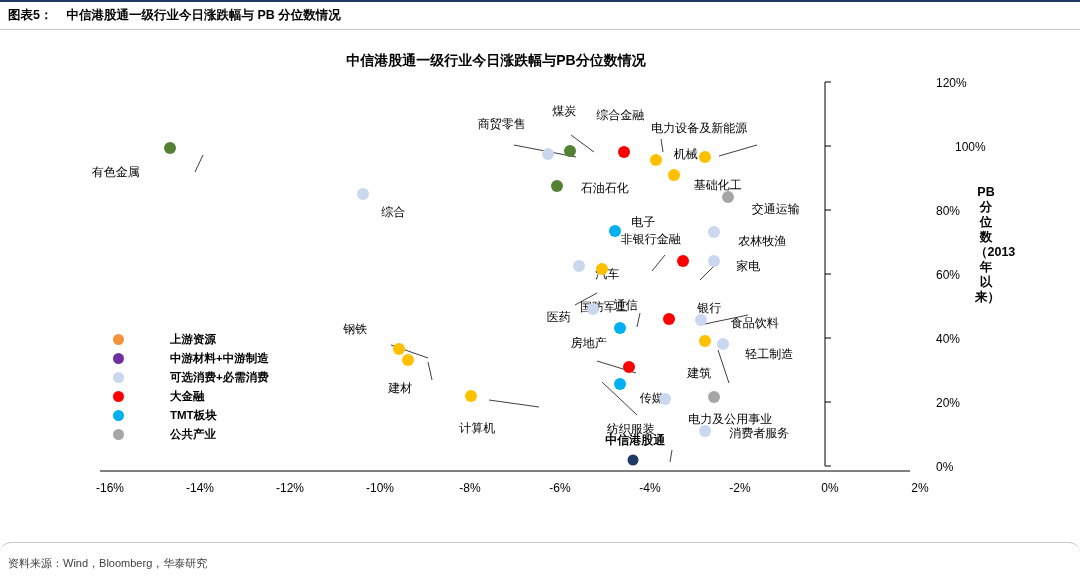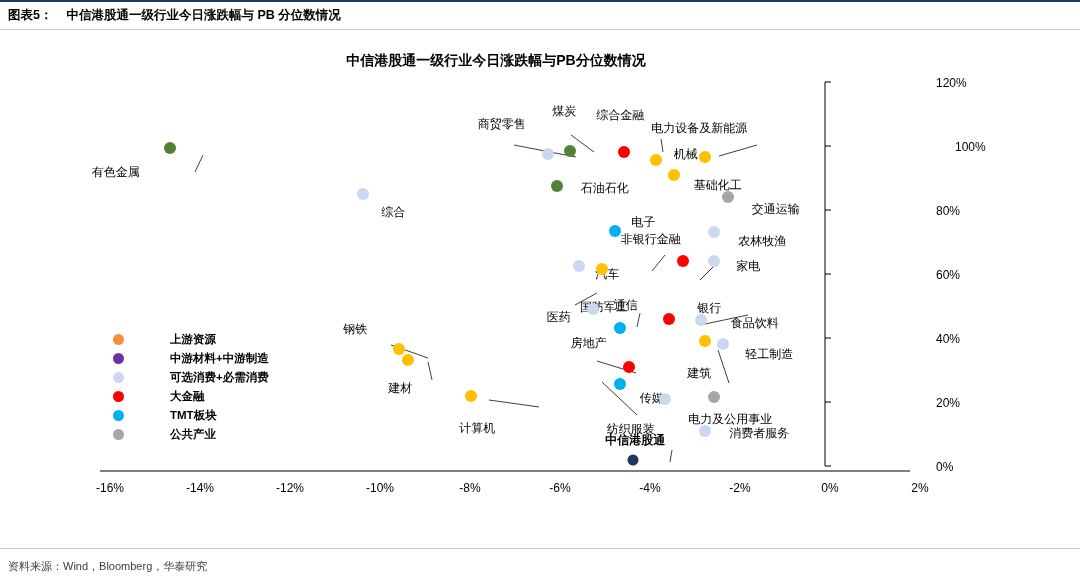--- a/index.html
+++ b/index.html
@@ -24,23 +24,23 @@
   .header-tag {
     font-weight:bold; font-size:12.5px; margin-left:8px;
     letter-spacing:0px;
   }
   .header-title {
     font-weight:bold; font-size:12.5px; margin-left:14px;
   }
 
   
   .footer {
-    position:absolute; left:0; bottom:0; width:1080px; height:36px;
+    position:absolute; left:0; bottom:0; width:1080px; height:42px;
     border-top:1px solid #c9c9c9;
-    display:flex; align-items:center;
+    display:flex; align-items:center;border-radius:11px;
   }
   .footer-text { font-size:11px; margin-left:8px; color:#404040; }
 
   
   .chart-title {
     position:absolute; top:52px; left:0; width:992px;
     text-align:center; font-size:14px; font-weight:bold;
   }
   
   svg.overlay {
@@ -124,20 +124,21 @@
     <line x1="748" y1="315" x2="700" y2="325" stroke="#404040" stroke-width="1"></line>
     <line x1="729" y1="383" x2="718" y2="350" stroke="#404040" stroke-width="1"></line>
     <line x1="391" y1="345" x2="428" y2="358" stroke="#404040" stroke-width="1"></line>
     <line x1="432" y1="380" x2="428" y2="362" stroke="#404040" stroke-width="1"></line>
     <line x1="597" y1="361" x2="636" y2="373" stroke="#404040" stroke-width="1"></line>
     <line x1="539" y1="407" x2="489" y2="400" stroke="#404040" stroke-width="1"></line>
     <line x1="637" y1="415" x2="602" y2="382" stroke="#404040" stroke-width="1"></line>
     <line x1="672" y1="450" x2="670" y2="462" stroke="#404040" stroke-width="1"></line>
   </svg>
 
+  <div class="ylab-right">PB 分位数（2013年以来）</div>
 
 
   <div class="ytick" style="left:936px; top:460px;">0%</div>
   <div class="ytick" style="left:936px; top:396px;">20%</div>
   <div class="ytick" style="left:936px; top:332px;">40%</div>
   <div class="ytick" style="left:936px; top:268px;">60%</div>
   <div class="ytick" style="left:936px; top:204px;">80%</div>
   <div class="ytick" style="left:916px; top:140px;margin-left:39px;">100%</div>
   <div class="ytick" style="left:936px; top:76px;">120%</div>
 

